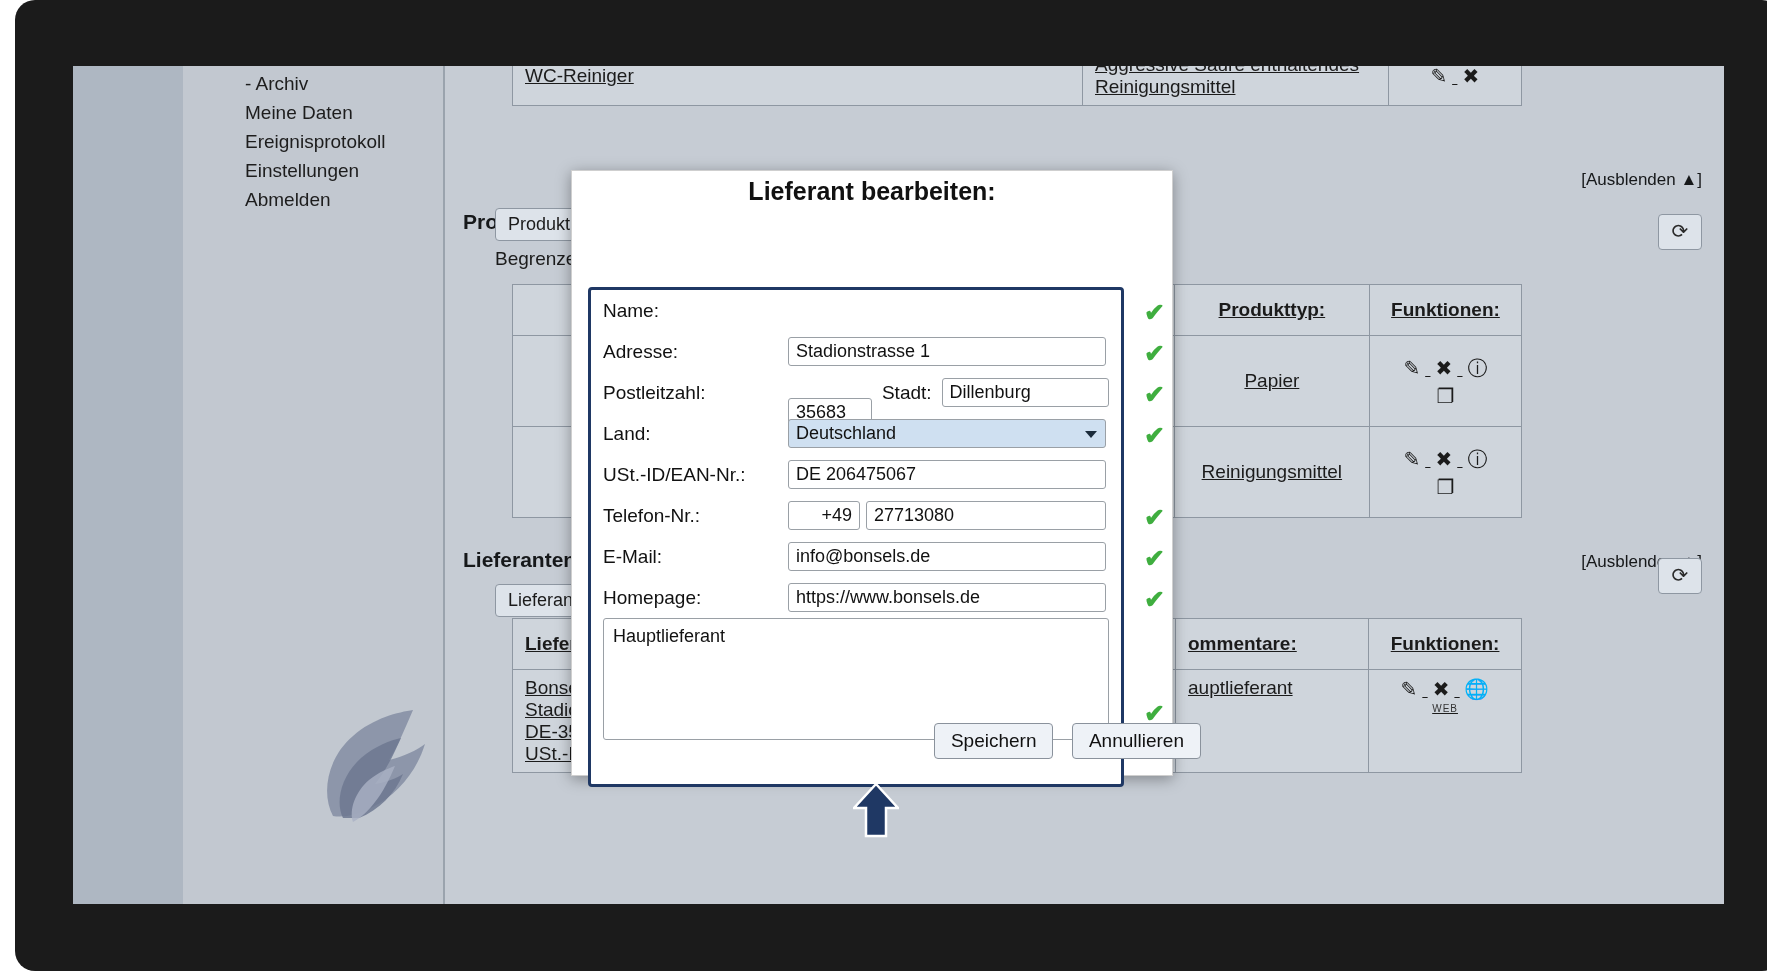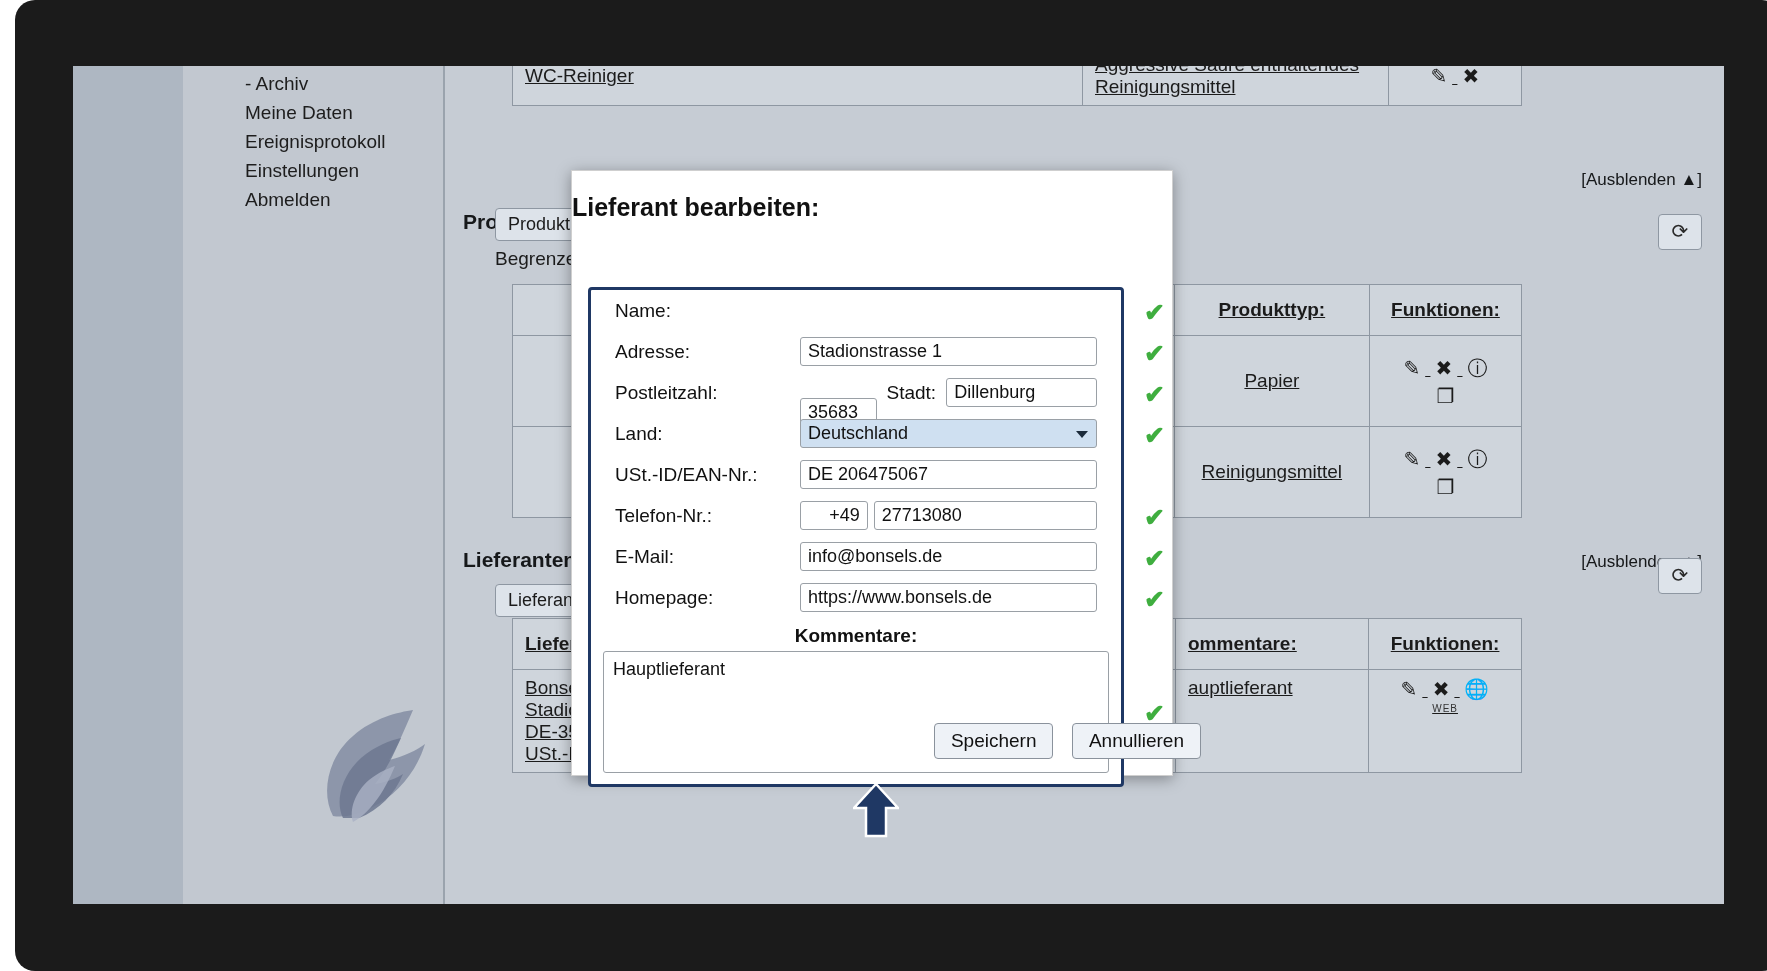--- a/index.html
+++ b/index.html
@@ -189,42 +189,42 @@
   
   #modal {
     position: absolute;
     left: 498px; top: 104px;
     width: 600px; height: 604px;
     background: #ffffff;
     box-shadow: 0 3px 14px rgba(0,0,0,.35);
     border: 1px solid #cfcfcf;
   }
   #modal-title {
-    text-align: left;
+    text-align: center;
     font-size: 25px;
     font-weight: bold;
     color: #111;
-    margin-top: 22px;
+    margin-top: 6px;
   }
   #form-box {
     position: absolute;
     left: 16px; top: 116px;
     width: 536px;
     height: 500px;
     border: 3px solid #1f3864;
     border-radius: 4px;
     box-sizing: border-box;
     background: #fff;
   }
   .frow {
     position: relative;
     display: flex;
     align-items: center;
     height: 41px;
-    padding: 0 24px;
+    padding: 0 12px;
   }
   .flabel {
     font-size: 19px;
     color: #111;
     width: 185px;
     flex: none;
   }
   .finput {
     box-sizing: border-box;
     height: 29px;
@@ -510,21 +510,20 @@
           <div class="finput w-main">info@bonsels.de</div>
           <span class="check">✔</span>
         </div>
 
         <div class="frow">
           <div class="flabel">Homepage:</div>
           <div class="finput w-main">https://www.bonsels.de</div>
           <span class="check">✔</span>
         </div>
 
-        <div class="kom-title">Kommentare:</div>
         <div id="kom-area">Hauptlieferant</div>
         <span id="kom-check">✔</span>
       </div>
 
       <div id="modal-buttons">
         <span class="mbtn">Speichern</span>
         <span class="mbtn">Annullieren</span>
       </div>
     </div>
 

